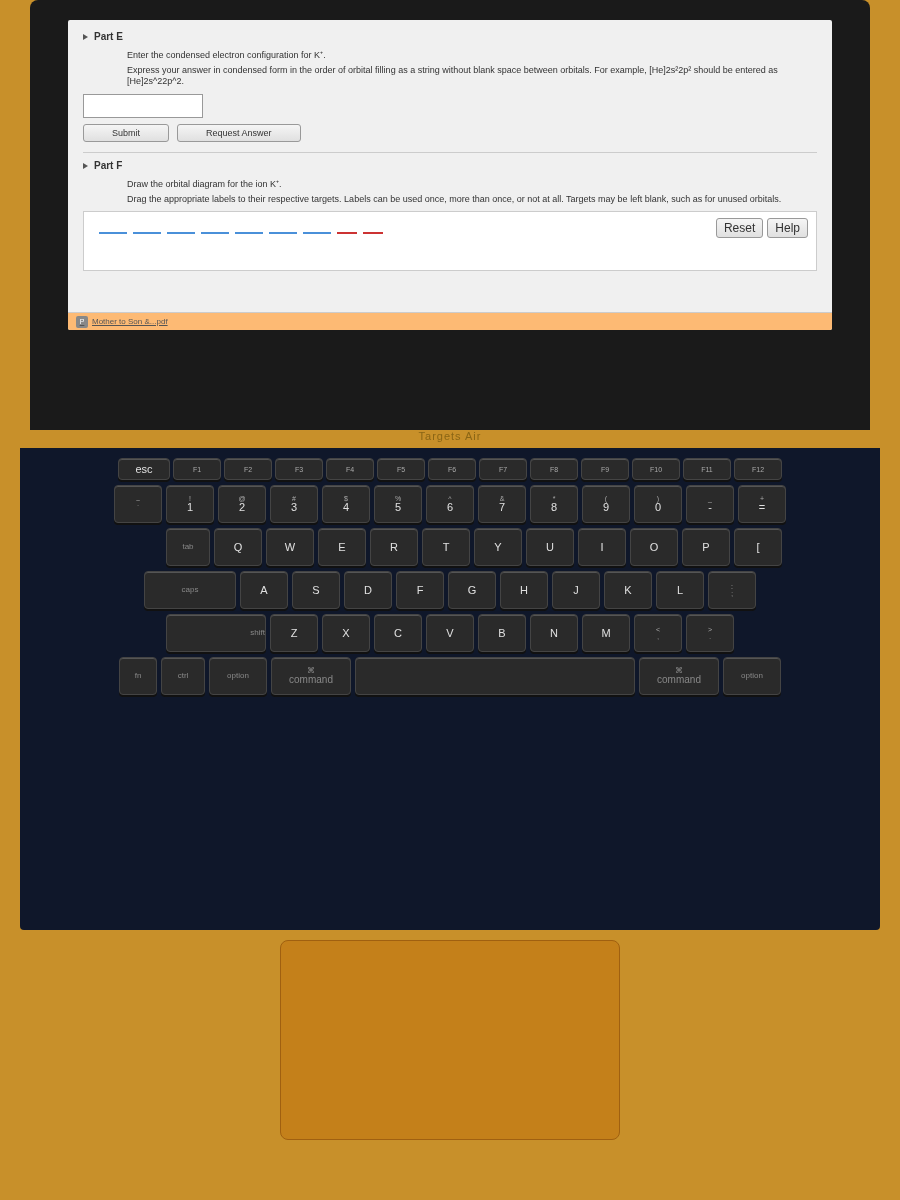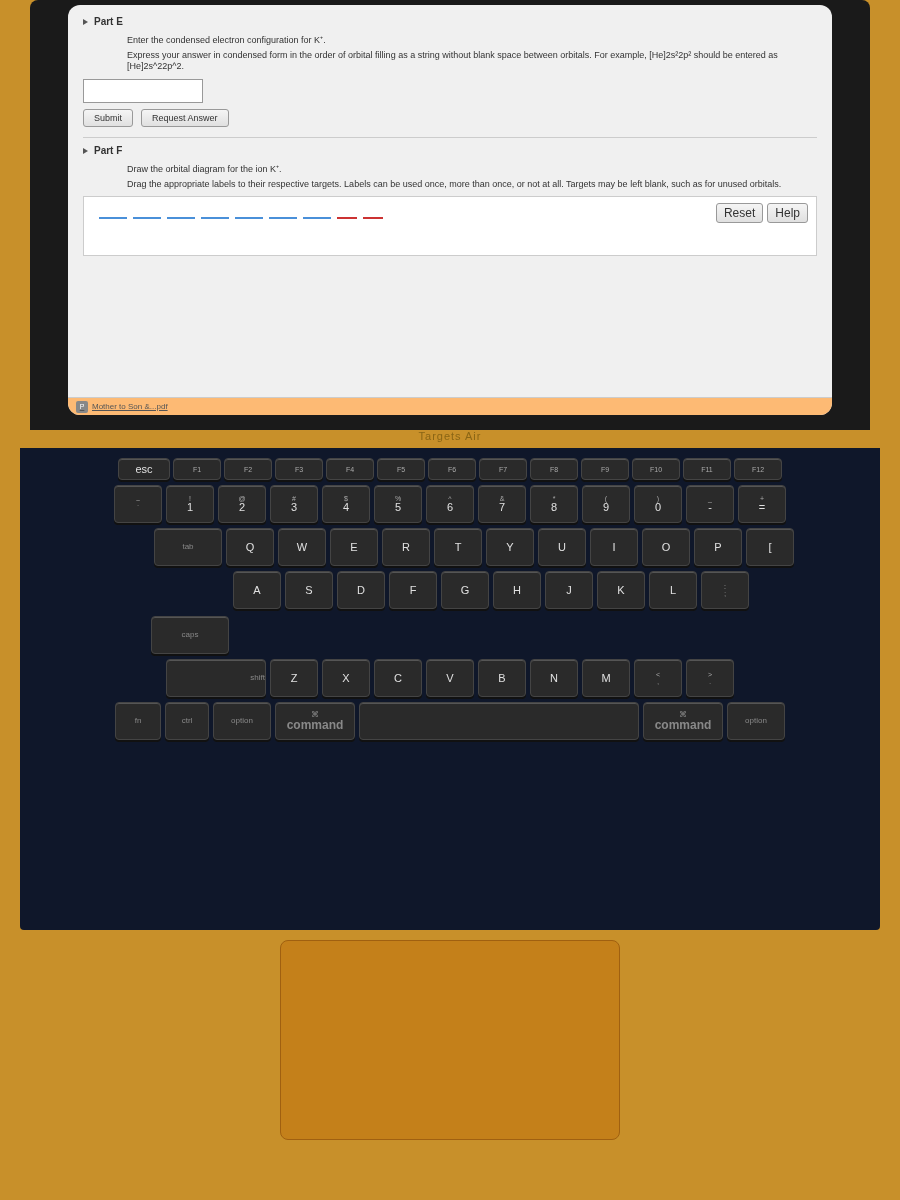--- a/index.html
+++ b/index.html
@@ -29,26 +29,26 @@
       left: 30px;
       right: 30px;
       height: 430px;
       background: #1a1a1a;
       border-radius: 8px 8px 0 0;
     }
 
     
     .screen-content {
       position: absolute;
-      top: 5px;
+      top: 20px;
       left: 38px;
       right: 38px;
-      height: 410px;
+      height: 310px;
       background: #f0f0f0;
-      border-radius: 12px;
+      border-radius: 2px;
       overflow: hidden;
     }
 
     
     .macbook-label {
       position: absolute;
       top: 430px;
       left: 50%;
       transform: translateX(-50%);
       color: #8a6515;
@@ -125,21 +125,21 @@
       margin: 6px 0;
     }
 
     .btn-row {
       display: flex;
       gap: 8px;
       margin: 6px 0 10px 0;
     }
 
     .btn {
-      padding: 3px 10px;
+      padding: 3px 28px;
       font-size: 9px;
       border: 1px solid #999;
       background: linear-gradient(to bottom, #f5f5f5, #e0e0e0);
       border-radius: 3px;
       cursor: pointer;
       color: #333;
     }
 
     .divider-line {
       border: none;
@@ -254,27 +254,26 @@
       width: 48px;
       font-size: 7px;
     }
 
     .key-char {
       height: 38px;
       width: 48px;
     }
 
     .key-wide {
-      width: 68px;
+      width: 44px;
       margin-left: 48px;
     }
 
     .key-wider {
-      width: 78px;
-      margin-top: 45px;
+      width: 92px;
     }
 
     .key-widest {
       width: 100px;
       align-items: flex-end;
     }
 
     .key-space {
       width: 280px;
     }
@@ -301,22 +300,21 @@
       font-size: 8px;
       color: #888;
       line-height: 1;
     }
 
     .key-option {
       font-size: 8px;
     }
 
     .key-command {
-      font-size: 12px;
-      font-weight: bold;
+      font-size: 10px;
     }
 
     .fn-row {
       display: flex;
       gap: 3px;
     }
   </style>
 </head>
 <body>
 
@@ -585,21 +583,21 @@
           <span class="key-label-top">&lt;</span>
           <span class="key-label-sub">,</span>
         </div>
         <div class="key key-char">
           <span class="key-label-top">&gt;</span>
           <span class="key-label-sub">.</span>
         </div>
       </div>
 
       <div class="key-row">
-        <div class="key key-char" style="width:46px;">
+        <div class="key key-char" style="width:38px;">
           <span class="key-label-sub">fn</span>
         </div>
         <div class="key key-char" style="width:44px;">
           <span class="key-label-sub">ctrl</span>
         </div>
         <div class="key key-char" style="width:58px;">
           <span class="key-label-sub key-option">option</span>
         </div>
         <div class="key key-char" style="width:80px;">
           <span class="key-label-sub">⌘</span>

